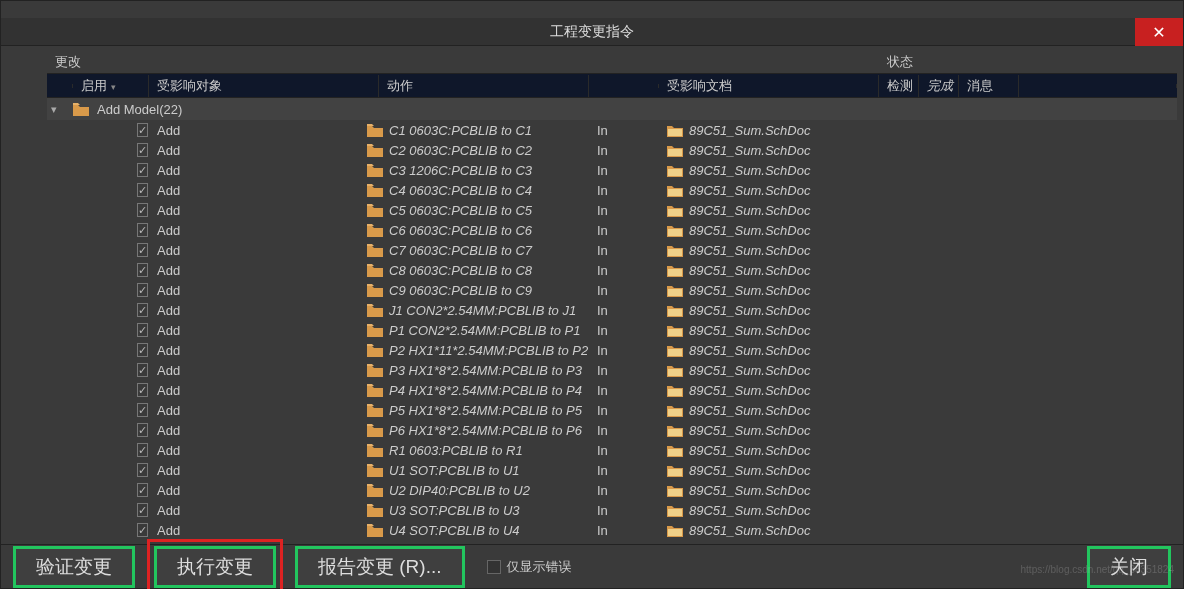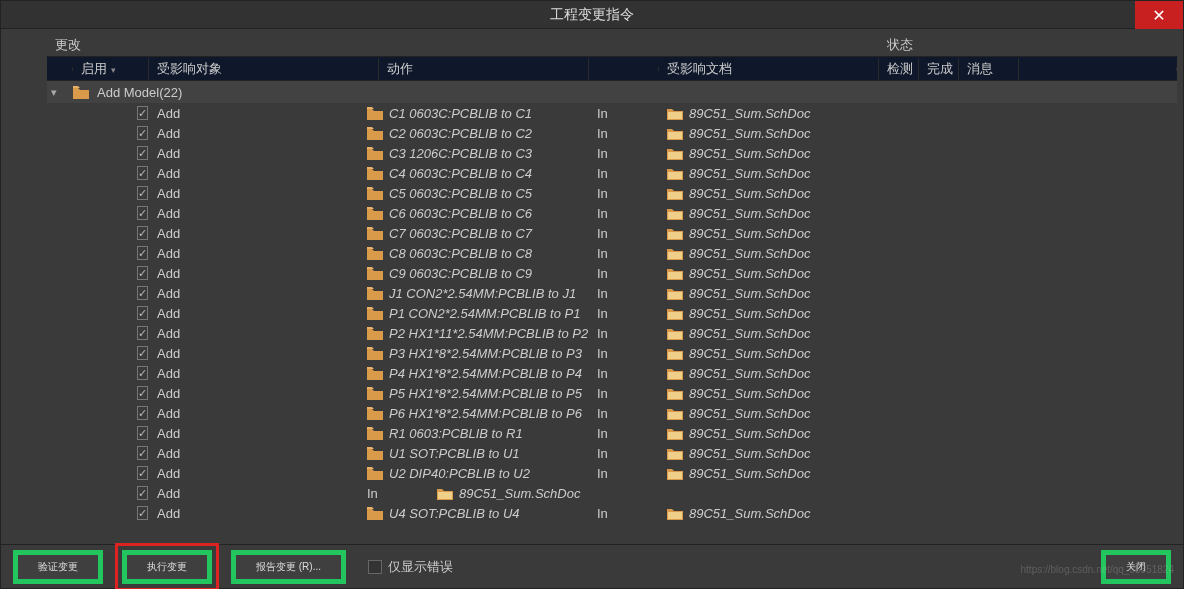--- a/index.html
+++ b/index.html
@@ -22,20 +22,21 @@
       flex-direction: column;
     }
     .titlebar {
       height: 28px;
       background: #323232;
       display: flex;
       align-items: center;
       justify-content: center;
       position: relative;
       border-bottom: 1px solid #222;
+      margin-top: 17px;
     }
     .titlebar .title {
       color: #ddd;
       font-size: 14px;
     }
     .close-btn {
       position: absolute;
       right: 0;
       top: 0;
       width: 48px;
@@ -82,21 +83,21 @@
       white-space: nowrap;
       overflow: hidden;
     }
     .c-expand { width: 26px; }
     .c-enable { width: 76px; }
     .c-action { width: 210px; }
     .c-object { width: 230px; }
     .c-in     { width: 70px; }
     .c-doc    { width: 220px; }
     .c-detect { width: 40px; }
-    .c-done   { width: 40px; }
+    .c-done   { width: 40px; font-style: italic; }
     .c-msg    { width: 60px; }
     .c-spacer { flex: 1; }
 
     .grid-body {
       flex: 1;
       overflow-y: scroll;
       overflow-x: hidden;
     }
     .grid-body::-webkit-scrollbar { width: 12px; }
     .grid-body::-webkit-scrollbar-track { background: #2e2e2e; }
@@ -152,24 +153,24 @@
       height: 44px;
       display: flex;
       align-items: center;
       padding: 0 12px;
       gap: 12px;
       border-top: 1px solid #222;
       position: relative;
     }
     .btn {
       background: #3f3f3f;
-      border: 5px solid #22c55e;
+      border: 3px solid #22c55e;
       color: #ddd;
       padding: 5px 20px;
-      font-size: 10px;
+      font-size: 19px;
       cursor: pointer;
       font-family: inherit;
     }
     .highlight-box {
       border: 3px solid #d22;
       padding: 4px;
       display: inline-block;
     }
     .footer-check {
       display: flex;
@@ -815,20 +816,29 @@
             <div class="cell c-done"></div>
             <div class="cell c-msg"></div>
             <div class="cell c-spacer"></div>
           </div>
           <div class="row">
             <div class="cell c-expand"></div>
             <div class="cell c-enable">
               <span class="checkbox">✓</span>
             </div>
             <div class="cell c-action">Add</div>
+            <div class="cell c-object">
+              <span class="folder-icon">
+                <svg width="16" height="13" viewBox="0 0 16 13">
+                  <path fill="#d99a4a" d="M0 2 L5 2 L7 4 L16 4 L16 13 L0 13 Z"></path>
+                  <path fill="#e6b068" d="M0 0 L5 0 L7 2 L0 2 Z"></path>
+                </svg>
+              </span>
+              <span>U3 SOT:PCBLIB to U3</span>
+            </div>
             <div class="cell c-in">In</div>
             <div class="cell c-doc">
               <span class="doc-icon">
                 <svg width="16" height="13" viewBox="0 0 16 13">
                   <path fill="#d99a4a" d="M0 2 L5 2 L7 4 L16 4 L16 13 L0 13 Z"></path>
                   <path fill="#f0d088" d="M1 5 L15 5 L15 12 L1 12 Z"></path>
                 </svg>
               </span>
               <span>89C51_Sum.SchDoc</span>
             </div>

